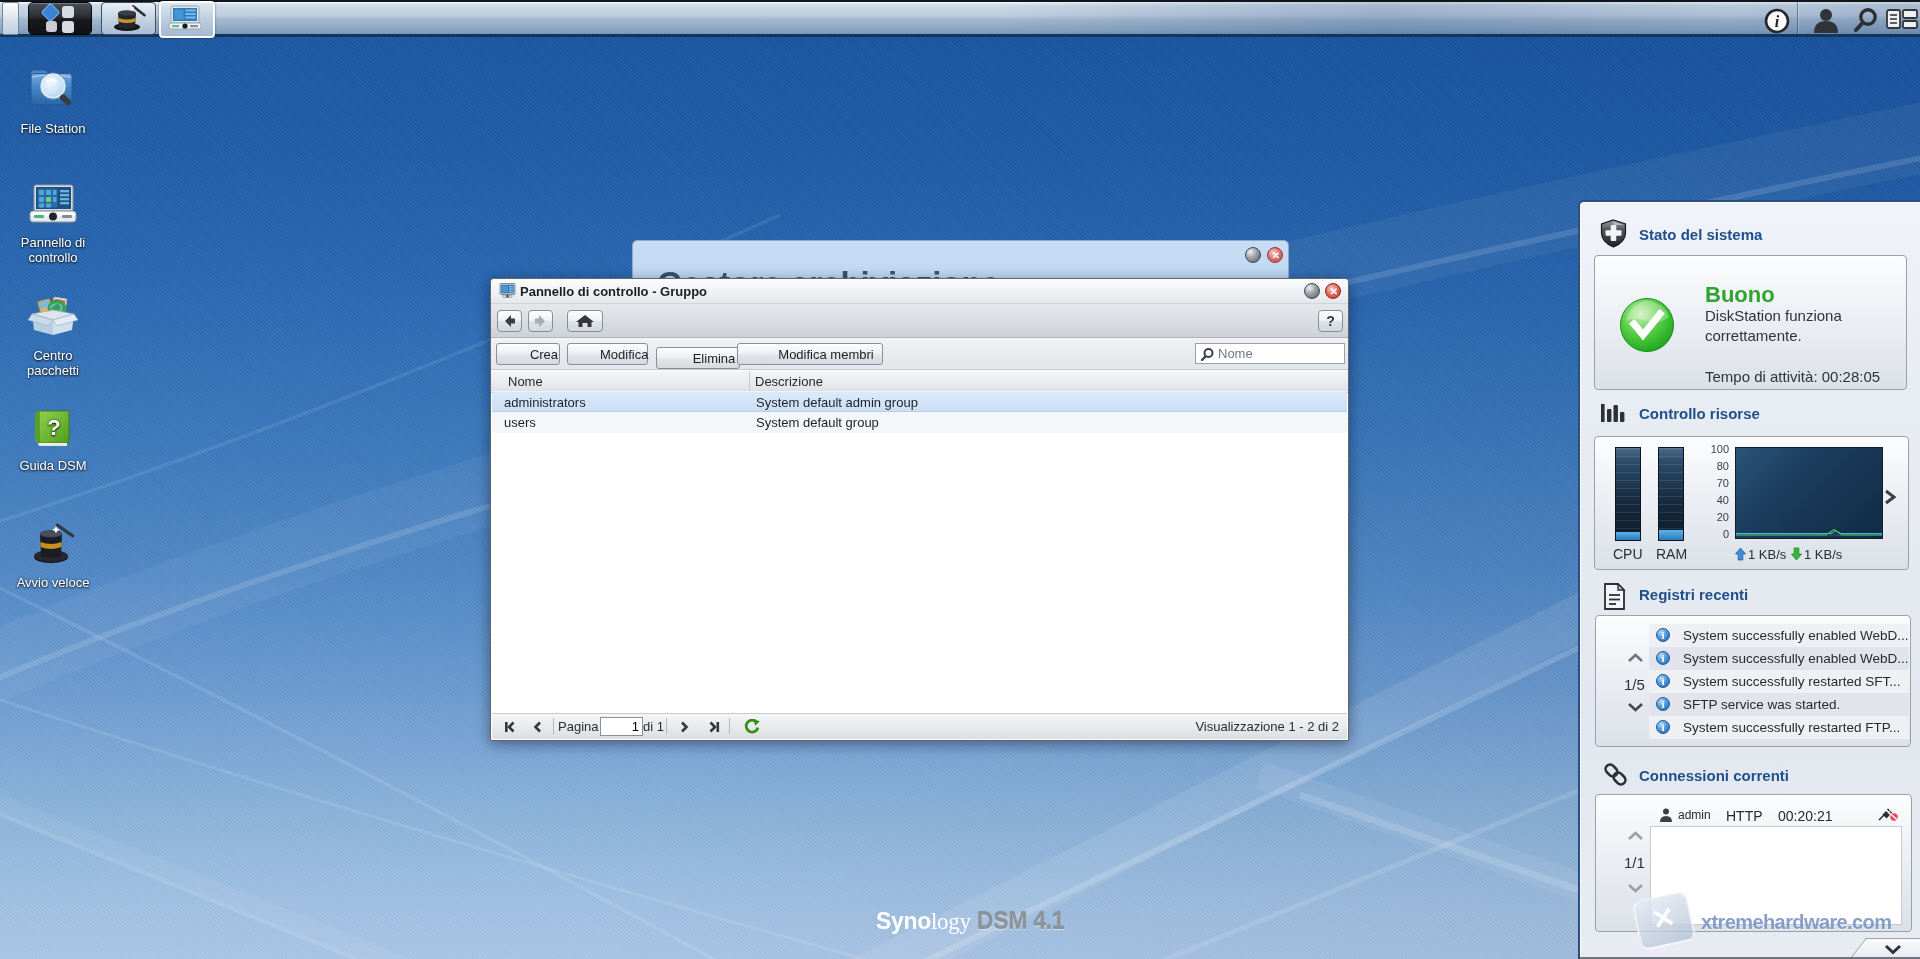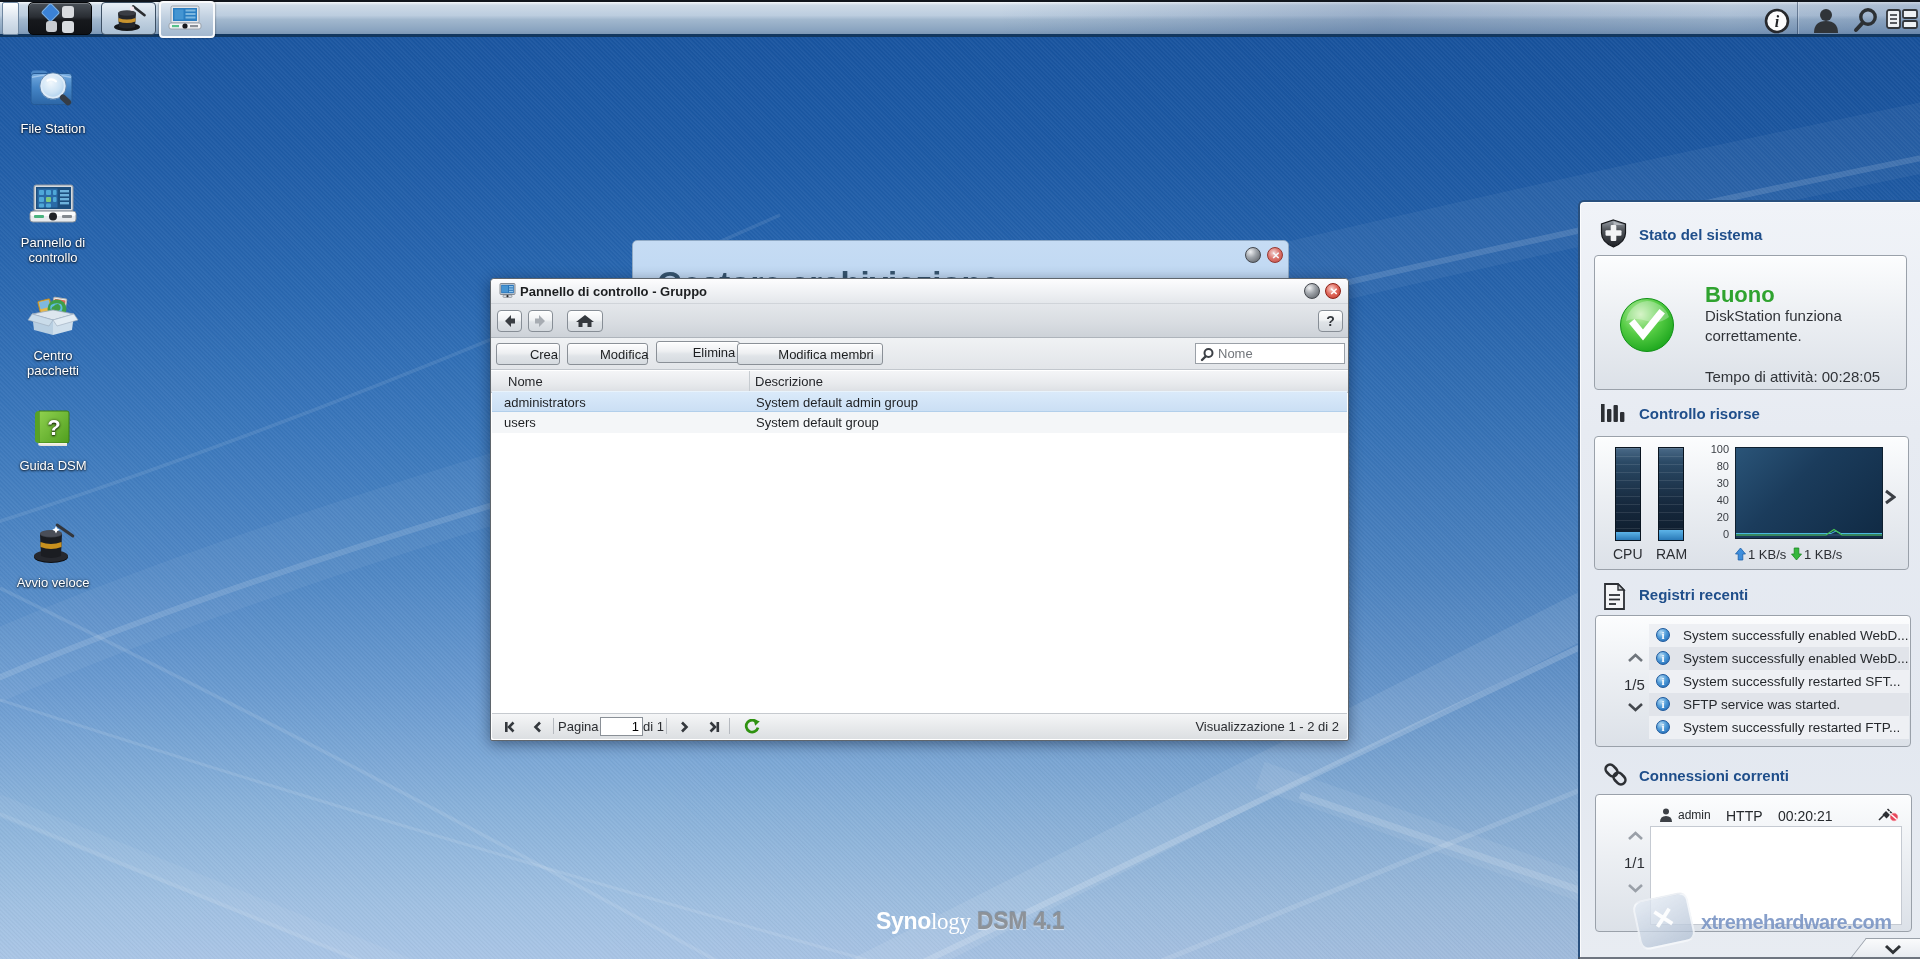--- a/index.html
+++ b/index.html
@@ -286,21 +286,21 @@
   <div class="wbtn" style="left:76px;top:6px;width:36px;height:22px">
    <svg width="34" height="20" viewBox="0 0 34 20">
             <path d="M 17 4 L 26 11 L 23.5 11 L 23.5 16 L 19.5 16 L 19.5 12 L 14.5 12 L 14.5 16 L 10.5 16 L 10.5 11 L 8 11 Z" fill="#34383d"></path>
           </svg>
   </div>
   <div class="wbtn" style="left:827px;top:6px;width:25px;height:22px;font-size:14px;font-weight:bold;color:#34383d;text-align:center;line-height:21px">?</div>
  </div>
  <div class="btnrow">
   <div class="pbtn" style="left:5px;top:5px;width:64px;height:22px;line-height:21px">Crea</div>
   <div class="pbtn" style="left:76px;top:5px;width:81px;height:22px;line-height:21px">Modifica</div>
-  <div class="pbtn" style="left:165px;top:3px;width:84px;height:22px;line-height:21px">Elimina</div>
+  <div class="pbtn" style="left:165px;top:9px;width:84px;height:22px;line-height:21px">Elimina</div>
   <div class="pbtn" style="left:246px;top:5px;width:146px;height:22px;line-height:21px">Modifica membri</div>
   <div id="searchbox">
    <svg style="position:absolute;left:4px;top:3px" width="15" height="15" viewBox="0 0 15 15">
     <circle cx="8.5" cy="6" r="4" fill="none" stroke="#3c4046" stroke-width="2"></circle>
     <line x1="5.5" y1="9.5" x2="2" y2="13" stroke="#3c4046" stroke-width="2.4" stroke-linecap="round"></line>
    </svg>
    <span>Nome</span>
   </div>
  </div>
  <div id="thead">
@@ -391,21 +391,21 @@
  <div class="sbox" style="left:14px;top:234px;width:315px;height:134px">
   <div class="gauge" style="left:20px;top:10px"></div>
   <div class="gauge" style="left:63px;top:10px"></div>
   <div class="gfill" style="left:21px;top:95px;height:8px"></div>
   <div class="gfill" style="left:64px;top:93px;height:10px"></div>
   <div style="position:absolute;left:18px;top:109px;font-size:14px;color:#2b2e33">CPU</div>
   <div style="position:absolute;left:61px;top:109px;font-size:14px;color:#2b2e33">RAM</div>
   <div class="glabels">
           <span style="top:6px">100</span>
           <span style="top:23px">80</span>
-          <span style="top:40px">30</span>
+          <span style="top:40px">70</span>
           <span style="top:57px">40</span>
           <span style="top:74px">20</span>
           <span style="top:91px">0</span>
         </div>
   <div id="netgraph">
    <svg width="146" height="90" viewBox="0 0 146 90">
     <path d="M 0 87 L 146 87" stroke="#3a5a78" stroke-width="1"></path>
     <path d="M 0 85.5 L 95 85.5 L 100 83 L 105 85.5 L 146 85.5" stroke="#49b8dc" stroke-width="1" fill="none"></path>
     <path d="M 0 87 L 90 87 L 98 81.5 L 106 87 L 146 87" stroke="#46c454" stroke-width="1.2" fill="none"></path>
    </svg>

